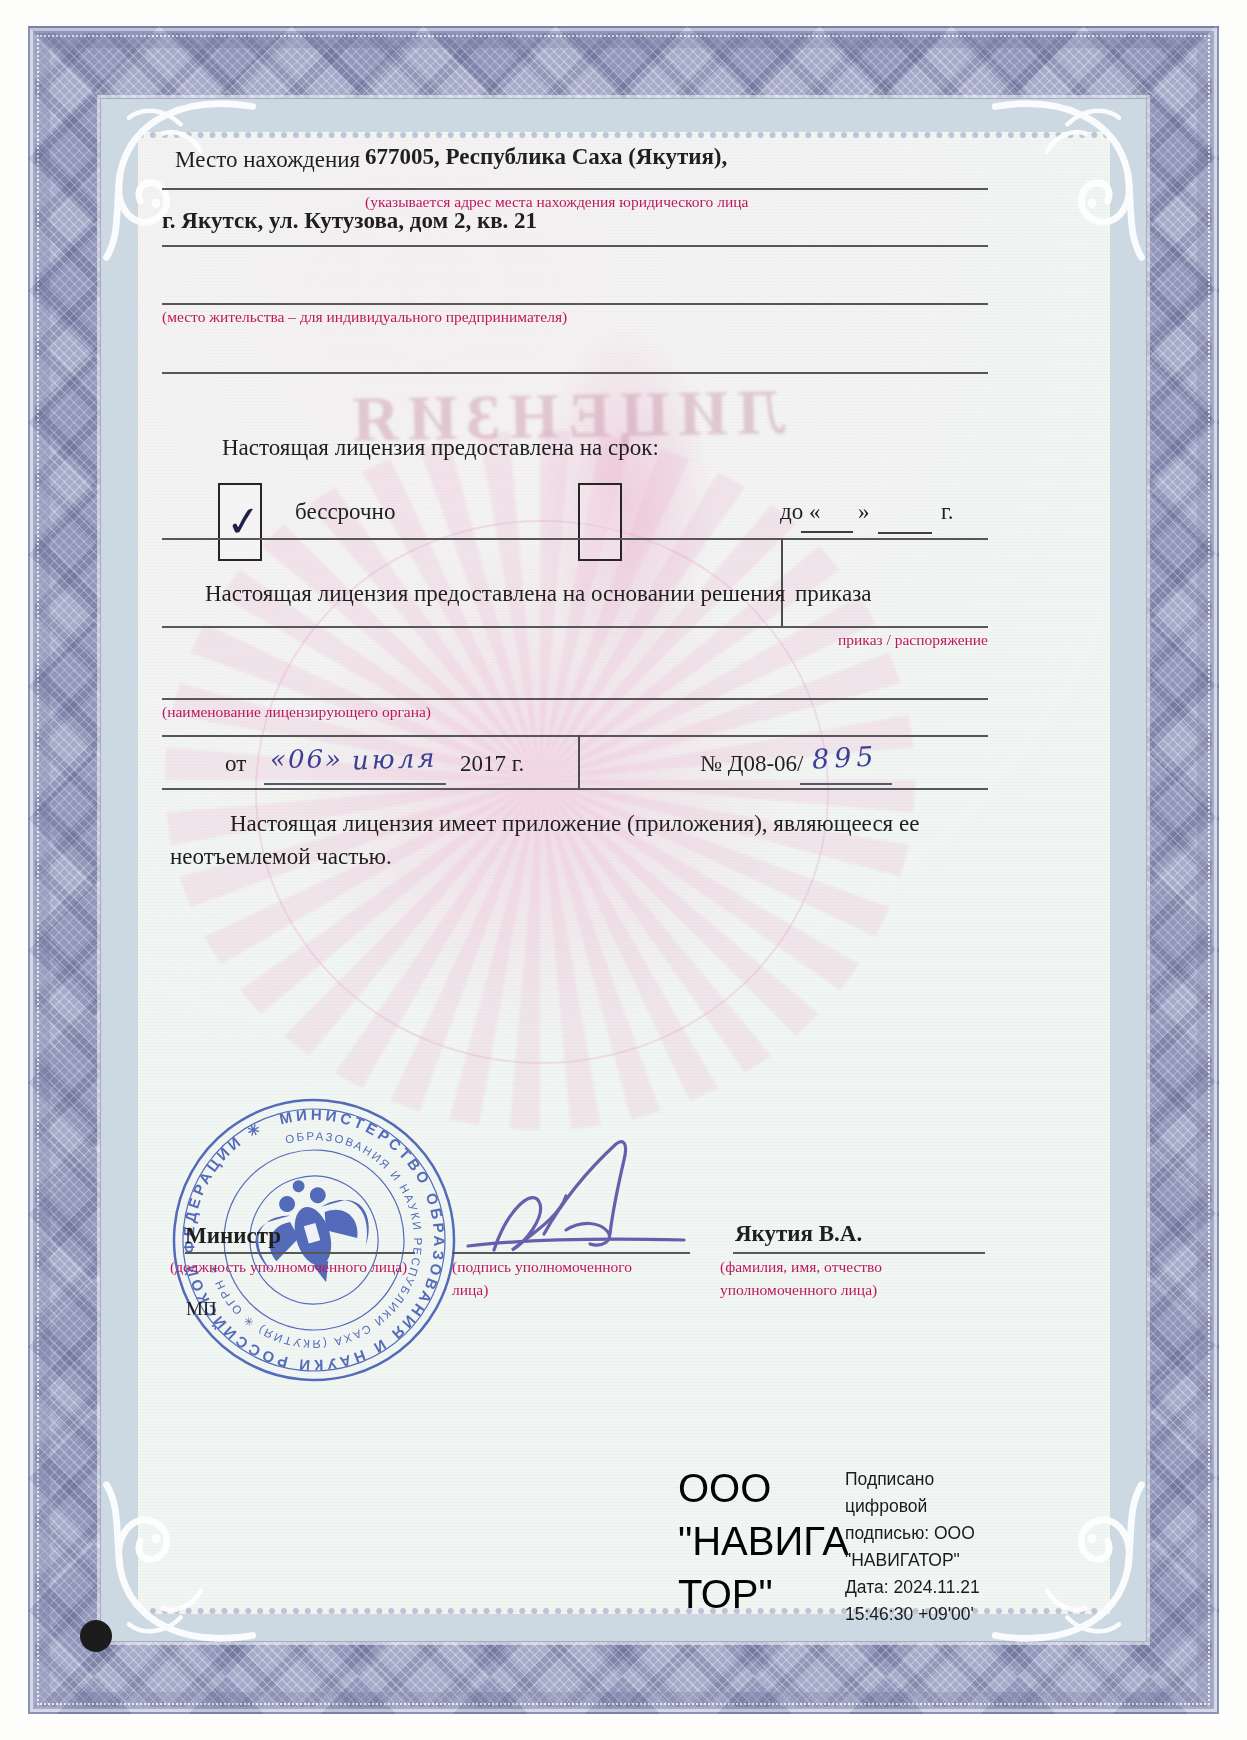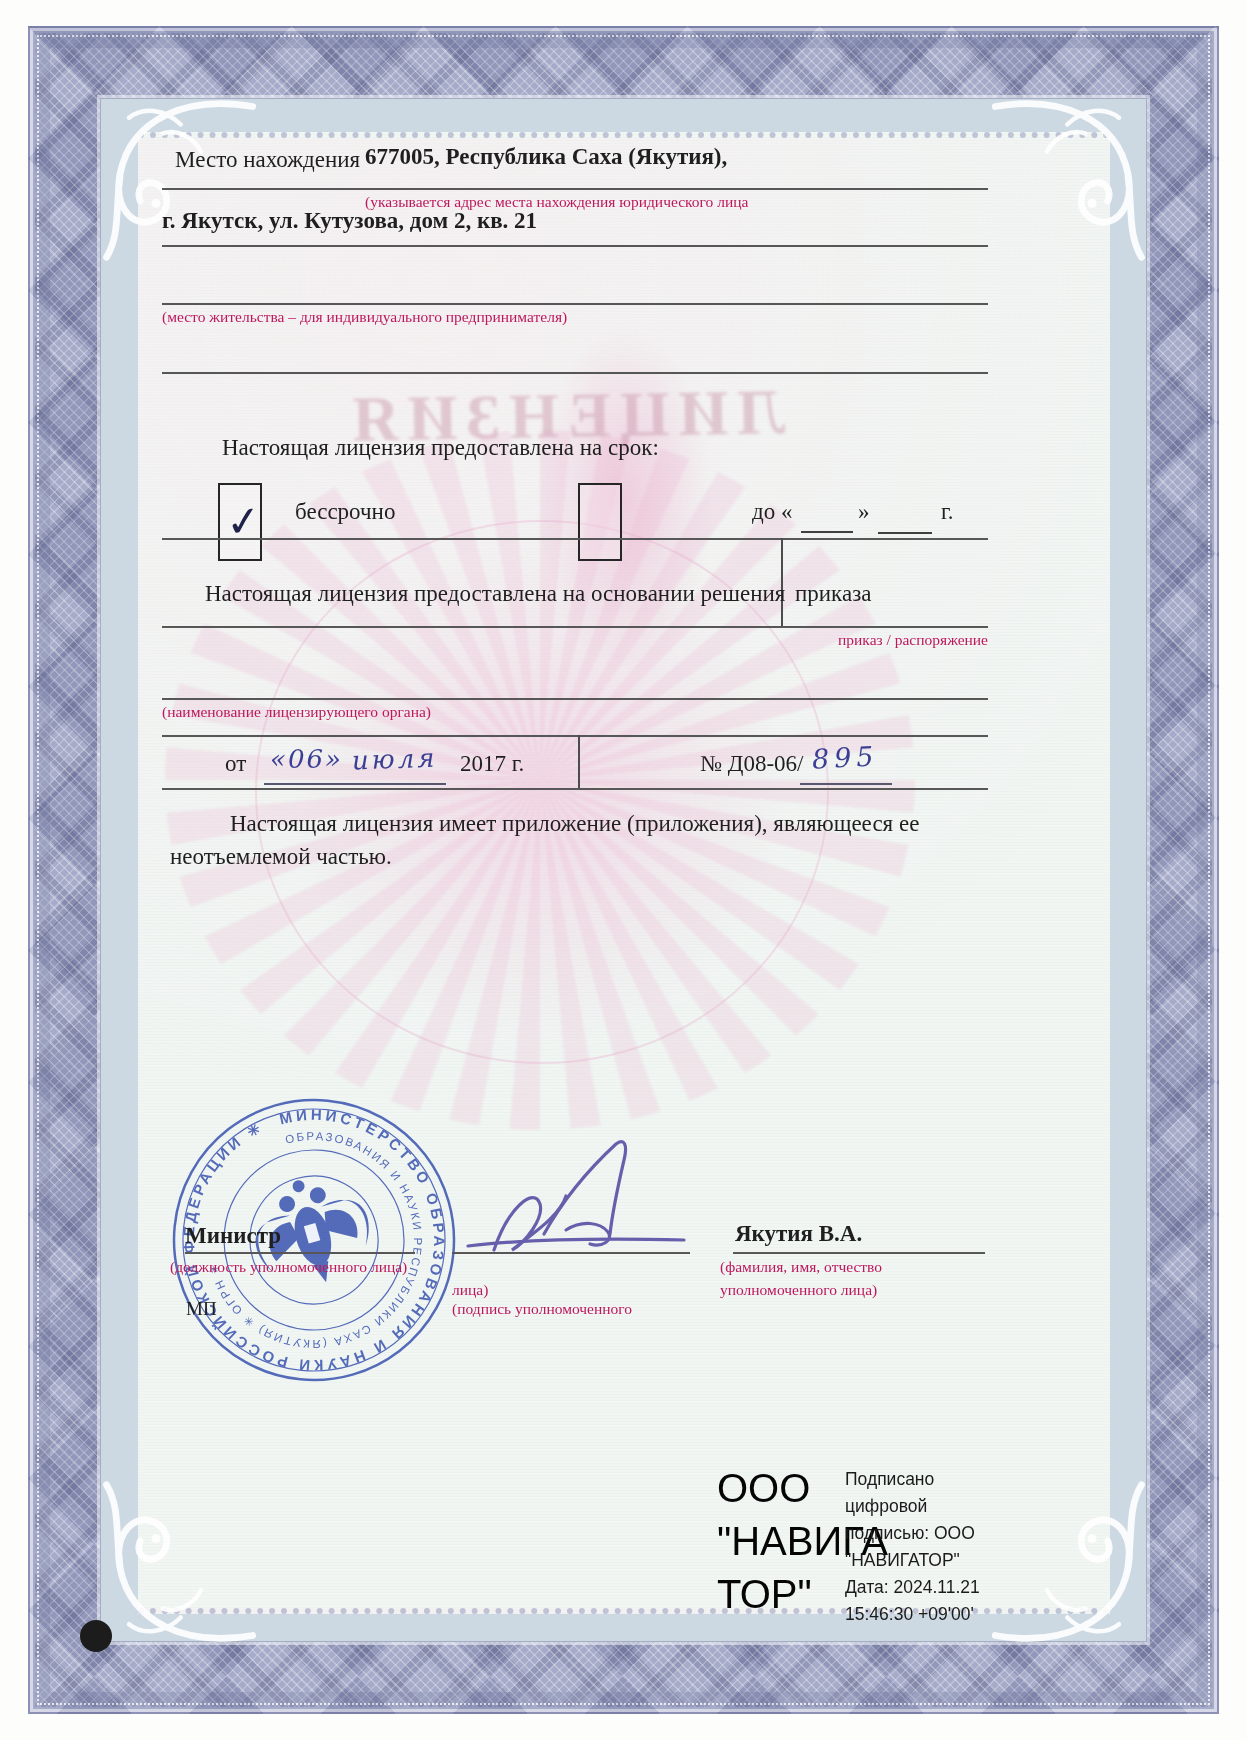--- a/index.html
+++ b/index.html
@@ -54,21 +54,21 @@
   .ctr{text-align:left;}
   .rgt{text-align:right;}
   .line{height:0;border-bottom:2px solid #575757;}
   .dline{height:0;border-bottom:2.5px solid #3f3f3f;}
   .vline{width:0;border-left:2px solid #4c4c4c;}
   .ck{width:40px;height:74px;border:2.5px solid #262626;background:rgba(255,255,255,.18);}
   .ink{font-family:"DejaVu Serif", serif;font-style:italic;color:#3a3f93;}
   .check{font-family:"DejaVu Sans", sans-serif;font-size:42px;color:#1e2148;
     transform:rotate(-6deg);line-height:1;}
   .sans{font-family:"Liberation Sans", sans-serif;}
-  .bigorg{font-size:40px;line-height:53px;color:#050505;white-space:nowrap;margin-left:39px;}
+  .bigorg{font-size:40px;line-height:53px;color:#050505;white-space:nowrap;}
   .dsmall{font-size:17.5px;line-height:27.5px;color:#1b1b1b;white-space:nowrap;}
   .punch{width:32px;height:32px;border-radius:50%;background:#1c1c1c;filter:blur(.4px);}
 </style>
 </head>
 <body>
 
 <div class="page">
 
   <div class="abs frame"></div>
   <div class="abs band"></div>
@@ -112,21 +112,21 @@
   <div class="abs line" style="left:162px;top:303px;width:826px"></div>
   <div class="abs c ctr" style="left:162px;top:308px;width:826px">(место жительства – для индивидуального предпринимателя)</div>
   <div class="abs line" style="left:162px;top:372px;width:826px"></div>
 
   <div class="abs t" style="left:222px;top:434px">Настоящая лицензия предоставлена на срок:</div>
   <div class="abs ck" style="left:218px;top:483px">
     <div class="abs check" style="left:6px;top:16px">✓</div>
   </div>
   <div class="abs t" style="left:295px;top:498px">бессрочно</div>
   <div class="abs ck" style="left:578px;top:483px"></div>
-  <div class="abs t" style="left:752px;top:498px">до «</div>
+  <div class="abs t" style="left:780px;top:498px">до «</div>
   <div class="abs dline" style="left:801px;top:531px;width:52px"></div>
   <div class="abs t" style="left:858px;top:498px">»</div>
   <div class="abs dline" style="left:878px;top:532px;width:54px"></div>
   <div class="abs t" style="left:941px;top:498px">г.</div>
   <div class="abs line" style="left:162px;top:538px;width:826px"></div>
 
   <div class="abs vline" style="left:781px;top:538px;height:90px"></div>
   <div class="abs t" style="left:205px;top:580px">Настоящая лицензия предоставлена на основании решения</div>
   <div class="abs t ctr" style="left:795px;top:580px;width:190px">приказа</div>
   <div class="abs line" style="left:162px;top:626px;width:826px"></div>
@@ -188,21 +188,21 @@
 
   <svg class="abs" style="left:448px;top:1138px" width="256" height="125" viewBox="0 0 256 125">
     <g fill="none" stroke="#5a4fa5" stroke-width="3.2" stroke-linecap="round" opacity=".9">
       <path d="M46 112 C 60 70, 86 48, 92 66 C 96 80, 78 104, 64 112 C 84 96, 112 78, 118 58"></path>
       <path d="M96 96 C 116 60, 142 30, 168 6 C 176 0, 180 6, 176 22 C 170 48, 164 78, 162 96"></path>
       <path d="M118 92 C 134 82, 152 84, 160 94 C 166 102, 154 110, 142 106"></path>
       <path d="M20 108 C 70 102, 150 100, 236 102"></path>
     </g>
   </svg>
   <div class="abs line" style="left:452px;top:1252px;width:238px"></div>
-  <div class="abs c ctr" style="left:452px;top:1300px;width:238px">(подпись уполномоченного</div>
+  <div class="abs c ctr" style="left:452px;top:1258px;width:238px">(подпись уполномоченного</div>
   <div class="abs c ctr" style="left:452px;top:1281px;width:238px">лица)</div>
 
   <div class="abs t b ctr" style="left:735px;top:1220px;width:250px">Якутия В.А.</div>
   <div class="abs line" style="left:733px;top:1252px;width:252px"></div>
   <div class="abs c ctr" style="left:720px;top:1258px;width:280px">(фамилия, имя, отчество</div>
   <div class="abs c ctr" style="left:720px;top:1281px;width:280px">уполномоченного лица)</div>
 
   <div class="abs sans bigorg" style="left:678px;top:1462px">ООО</div>
   <div class="abs sans bigorg" style="left:678px;top:1515px">"НАВИГА</div>
   <div class="abs sans bigorg" style="left:678px;top:1568px">ТОР"</div>

